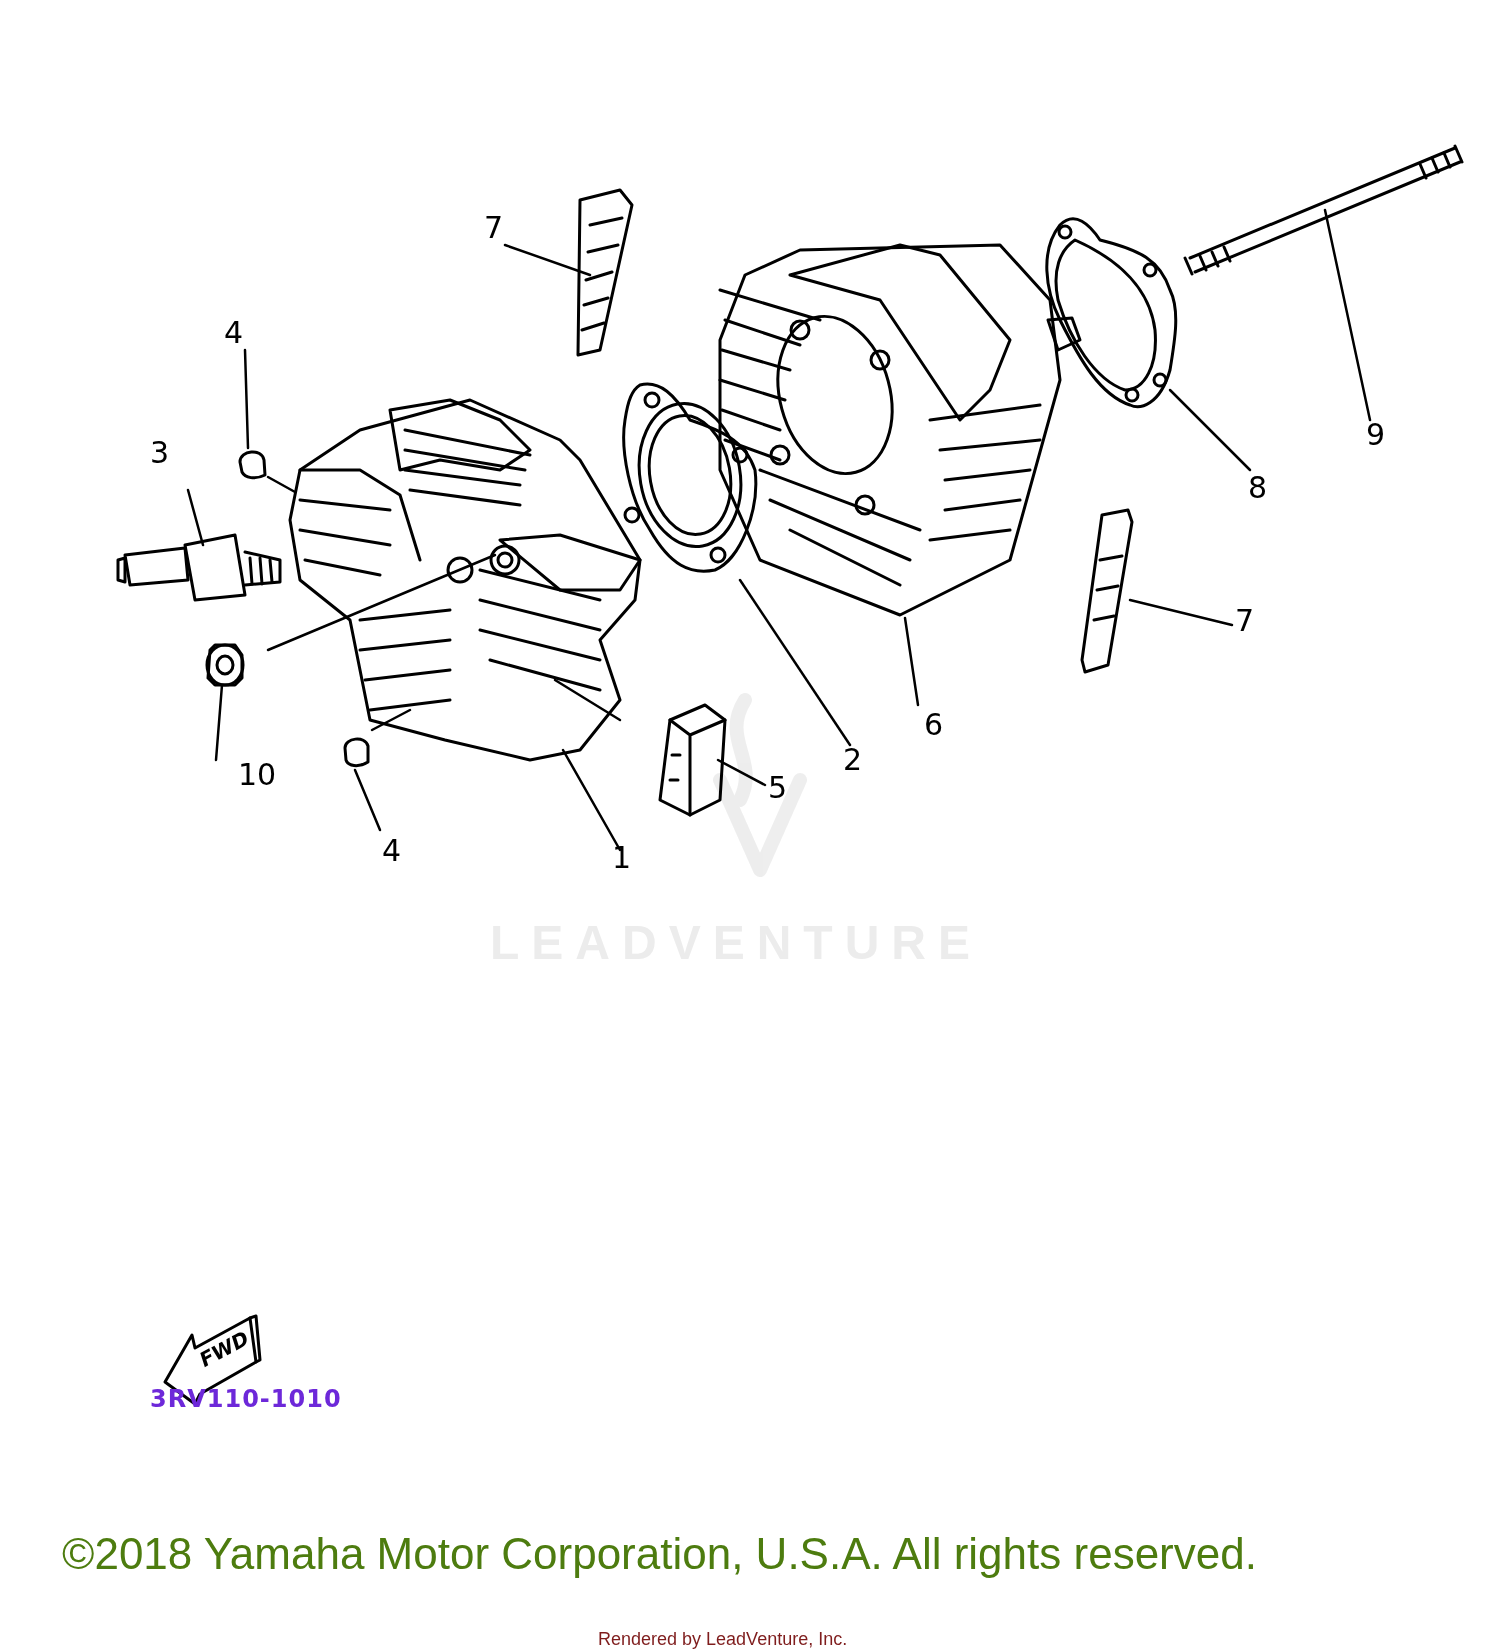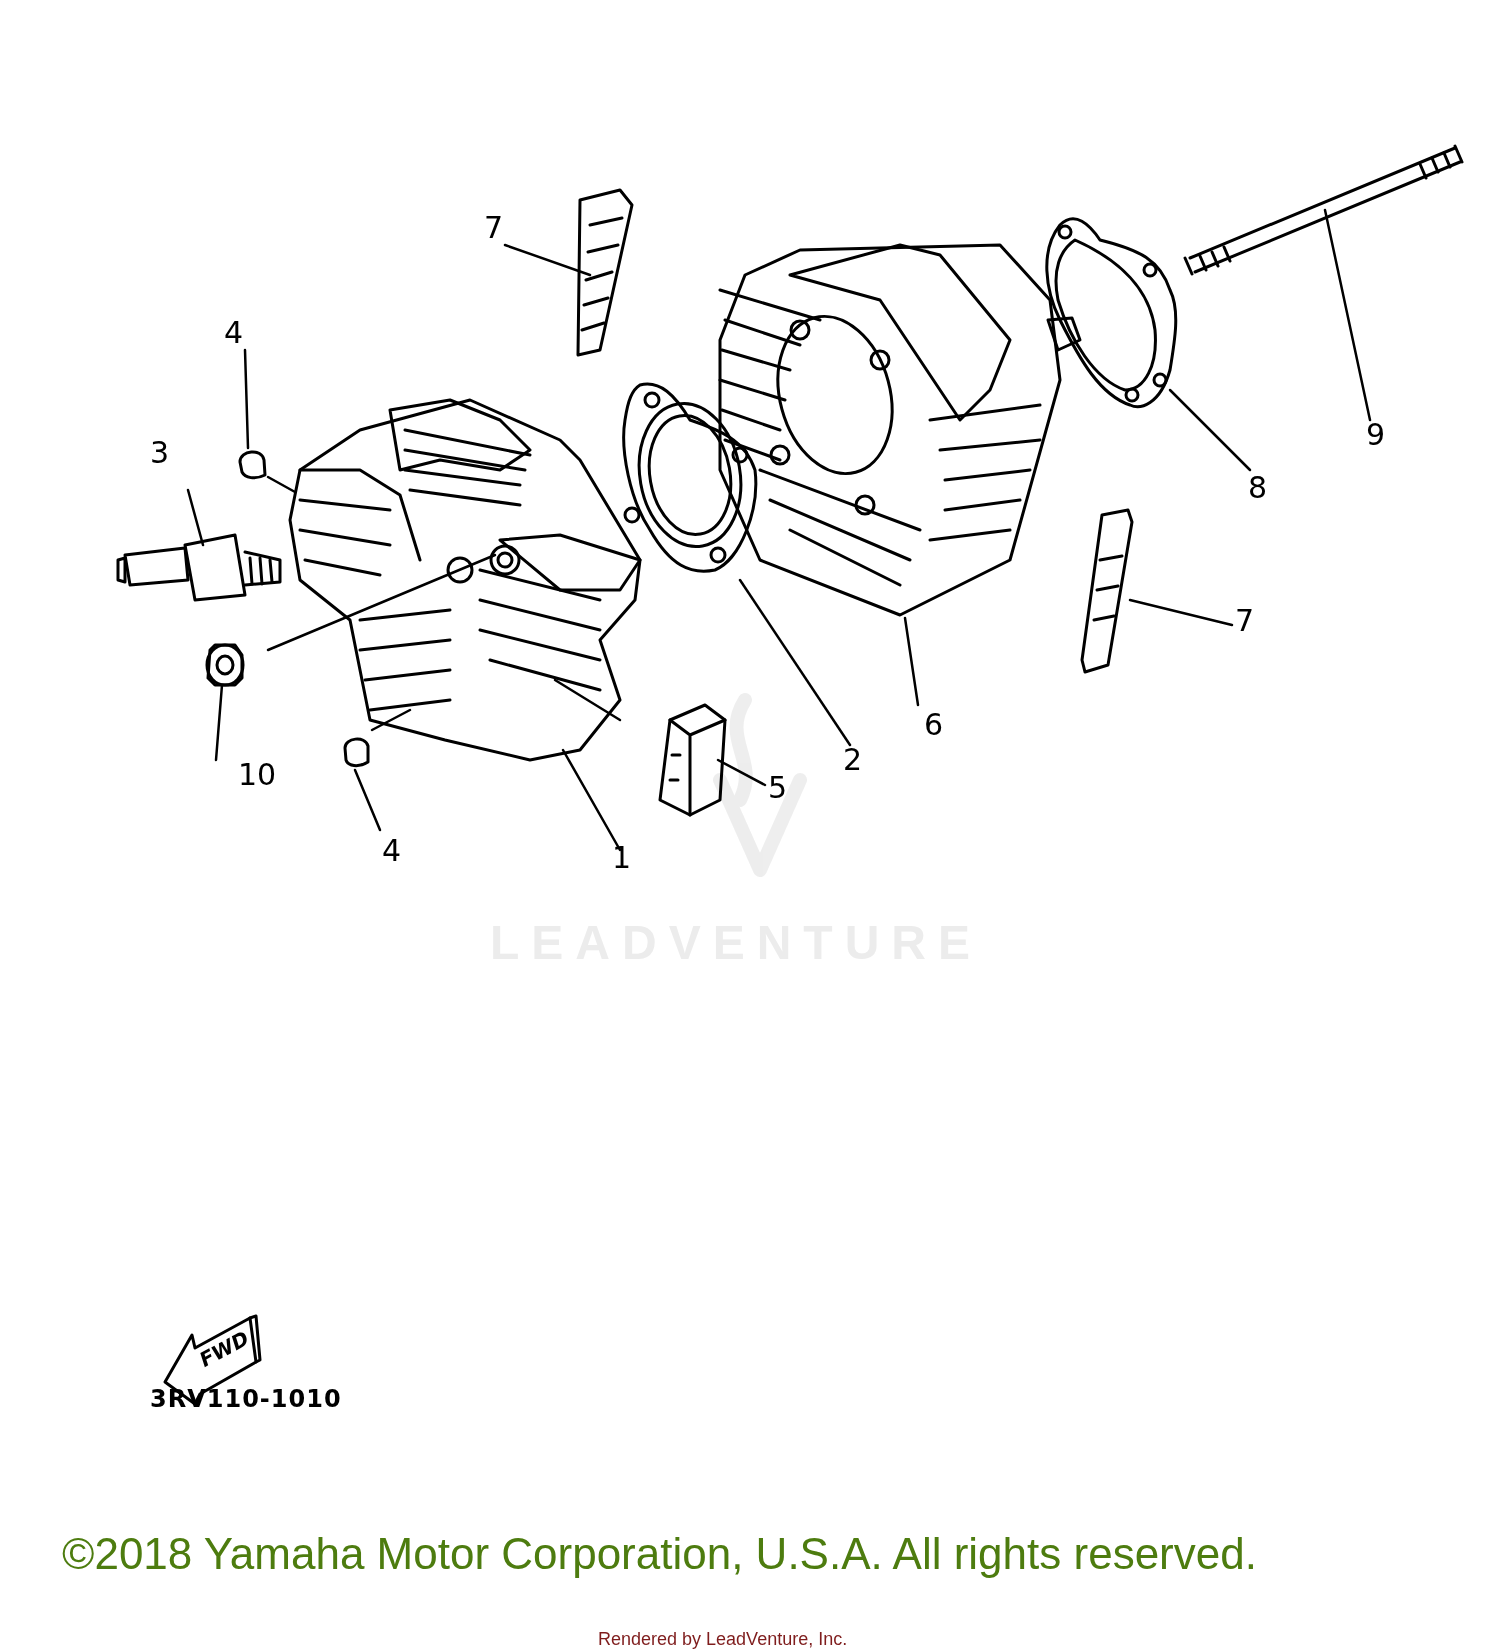--- a/index.html
+++ b/index.html
@@ -1,19 +1,19 @@
 <!DOCTYPE html>
 <html><head>
 <meta charset="utf-8">
 <style>
   html, body { margin:0; padding:0; background:#fff; }
   body { width:1500px; height:1650px; position:relative; overflow:hidden; font-family:"Liberation Sans", sans-serif; }
   svg.diagram { position:absolute; left:0; top:0; }
   .callout { position:absolute; font-family:"DejaVu Sans", sans-serif; font-size:30px; color:#000; }
-  .code { position:absolute; left:150px; top:1385px; font-family:"DejaVu Sans", sans-serif; font-weight:bold; font-size:24px; color:#000000; letter-spacing:1px; }
+  .code { position:absolute; left:150px; top:1385px; font-family:"DejaVu Sans", sans-serif; font-weight:bold; font-size:24px; color:#6d28d9; letter-spacing:1px; }
   .wm { position:absolute; left:490px; top:915px; font-size:48px; letter-spacing:12px; color:#ececec; font-weight:bold; }
   .copy { position:absolute; left:62px; top:1529px; font-size:44px; color:#4d7c0f; white-space:nowrap; }
   .render { position:absolute; left:598px; top:1629px; font-size:18px; color:#7f1d1d; white-space:nowrap; }
 </style>
 </head>
 <body>
 
 <svg class="diagram" width="1500" height="1650" viewBox="0 0 1500 1650" fill="none" stroke="#000" stroke-width="3" stroke-linejoin="round" stroke-linecap="round">
 
   <g stroke="#ececec" stroke-width="14" opacity="0.9">

